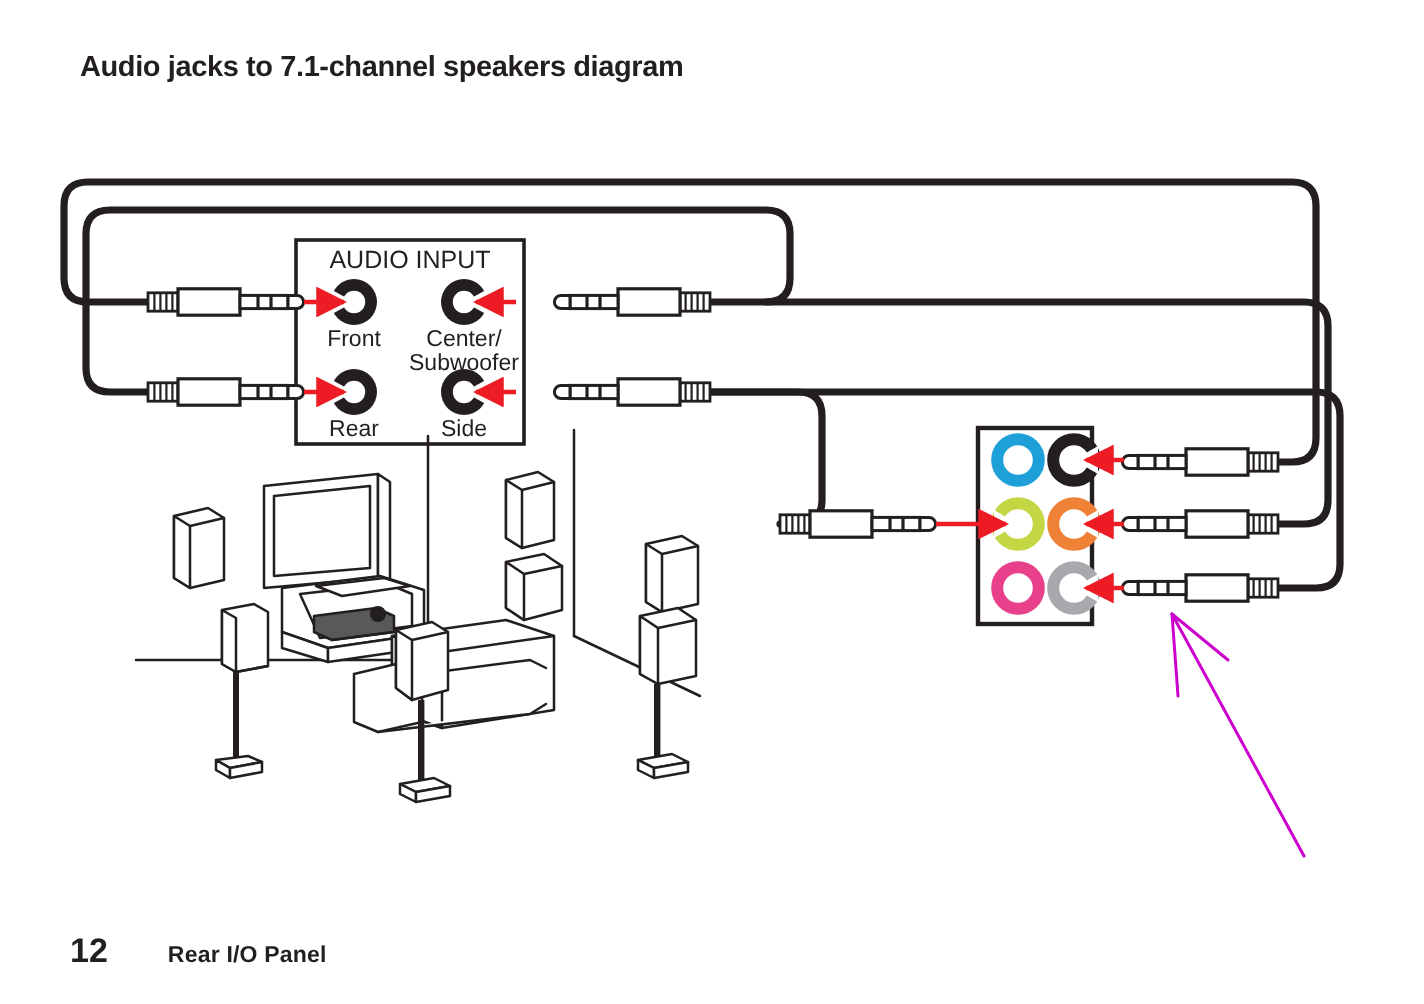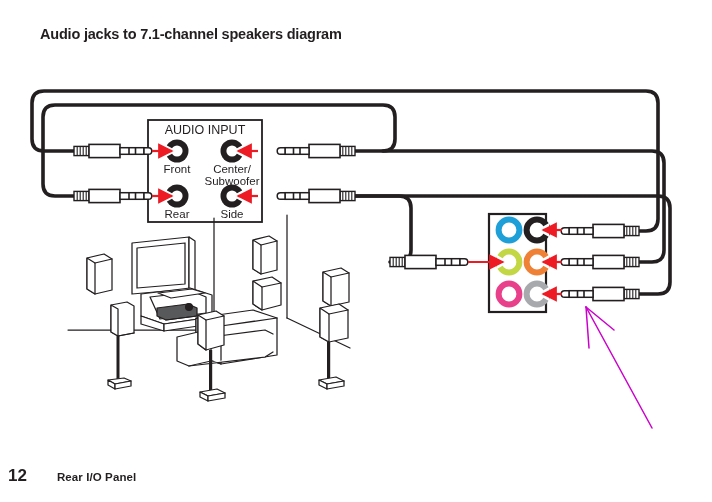--- a/index.html
+++ b/index.html
@@ -37,20 +37,21 @@
     left: 8px;
     top: 466px;
     display: flex;
     align-items: baseline;
     gap: 13px;
   }
   .footer-page-number {
     font-size: 17px;
     font-weight: bold;
     color: #231f20;
+    margin-left: 27px;
   }
   .footer-section-label {
     font-size: 11.5px;
     font-weight: bold;
     color: #231f20;
     letter-spacing: 0.1px;
     margin-left: 17px;
   }
   #diagram-svg {
     position: absolute;

